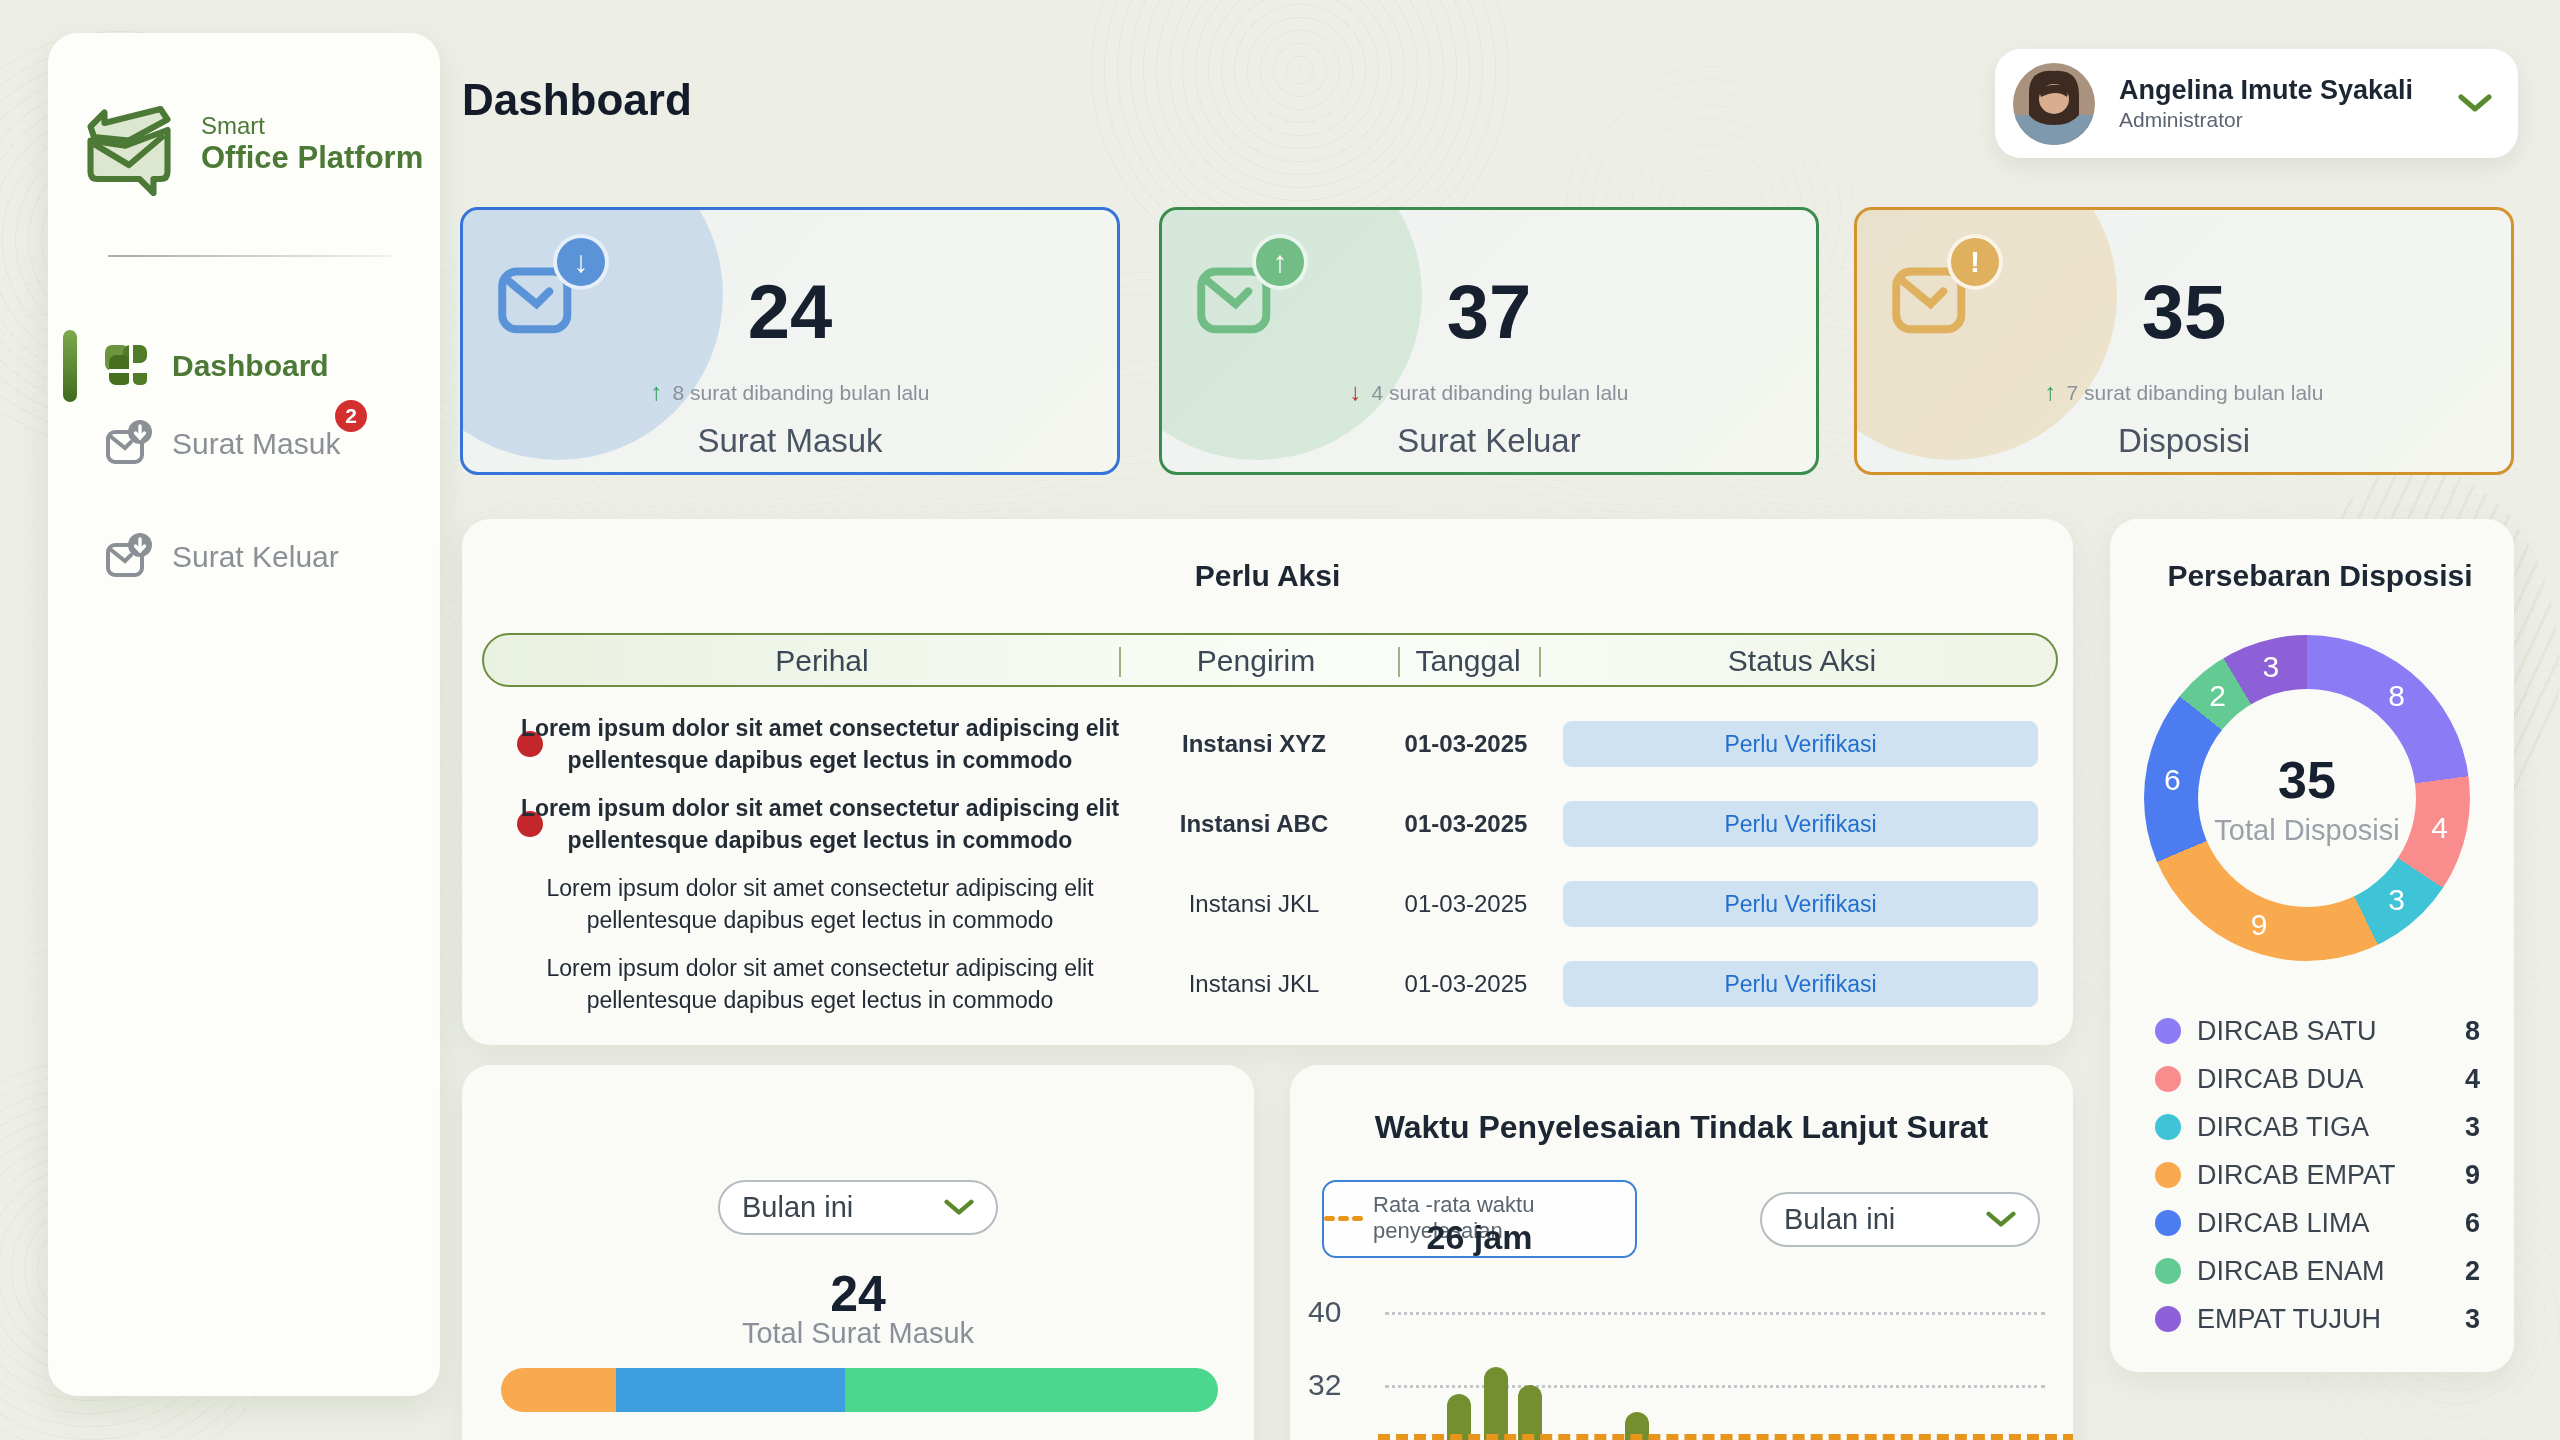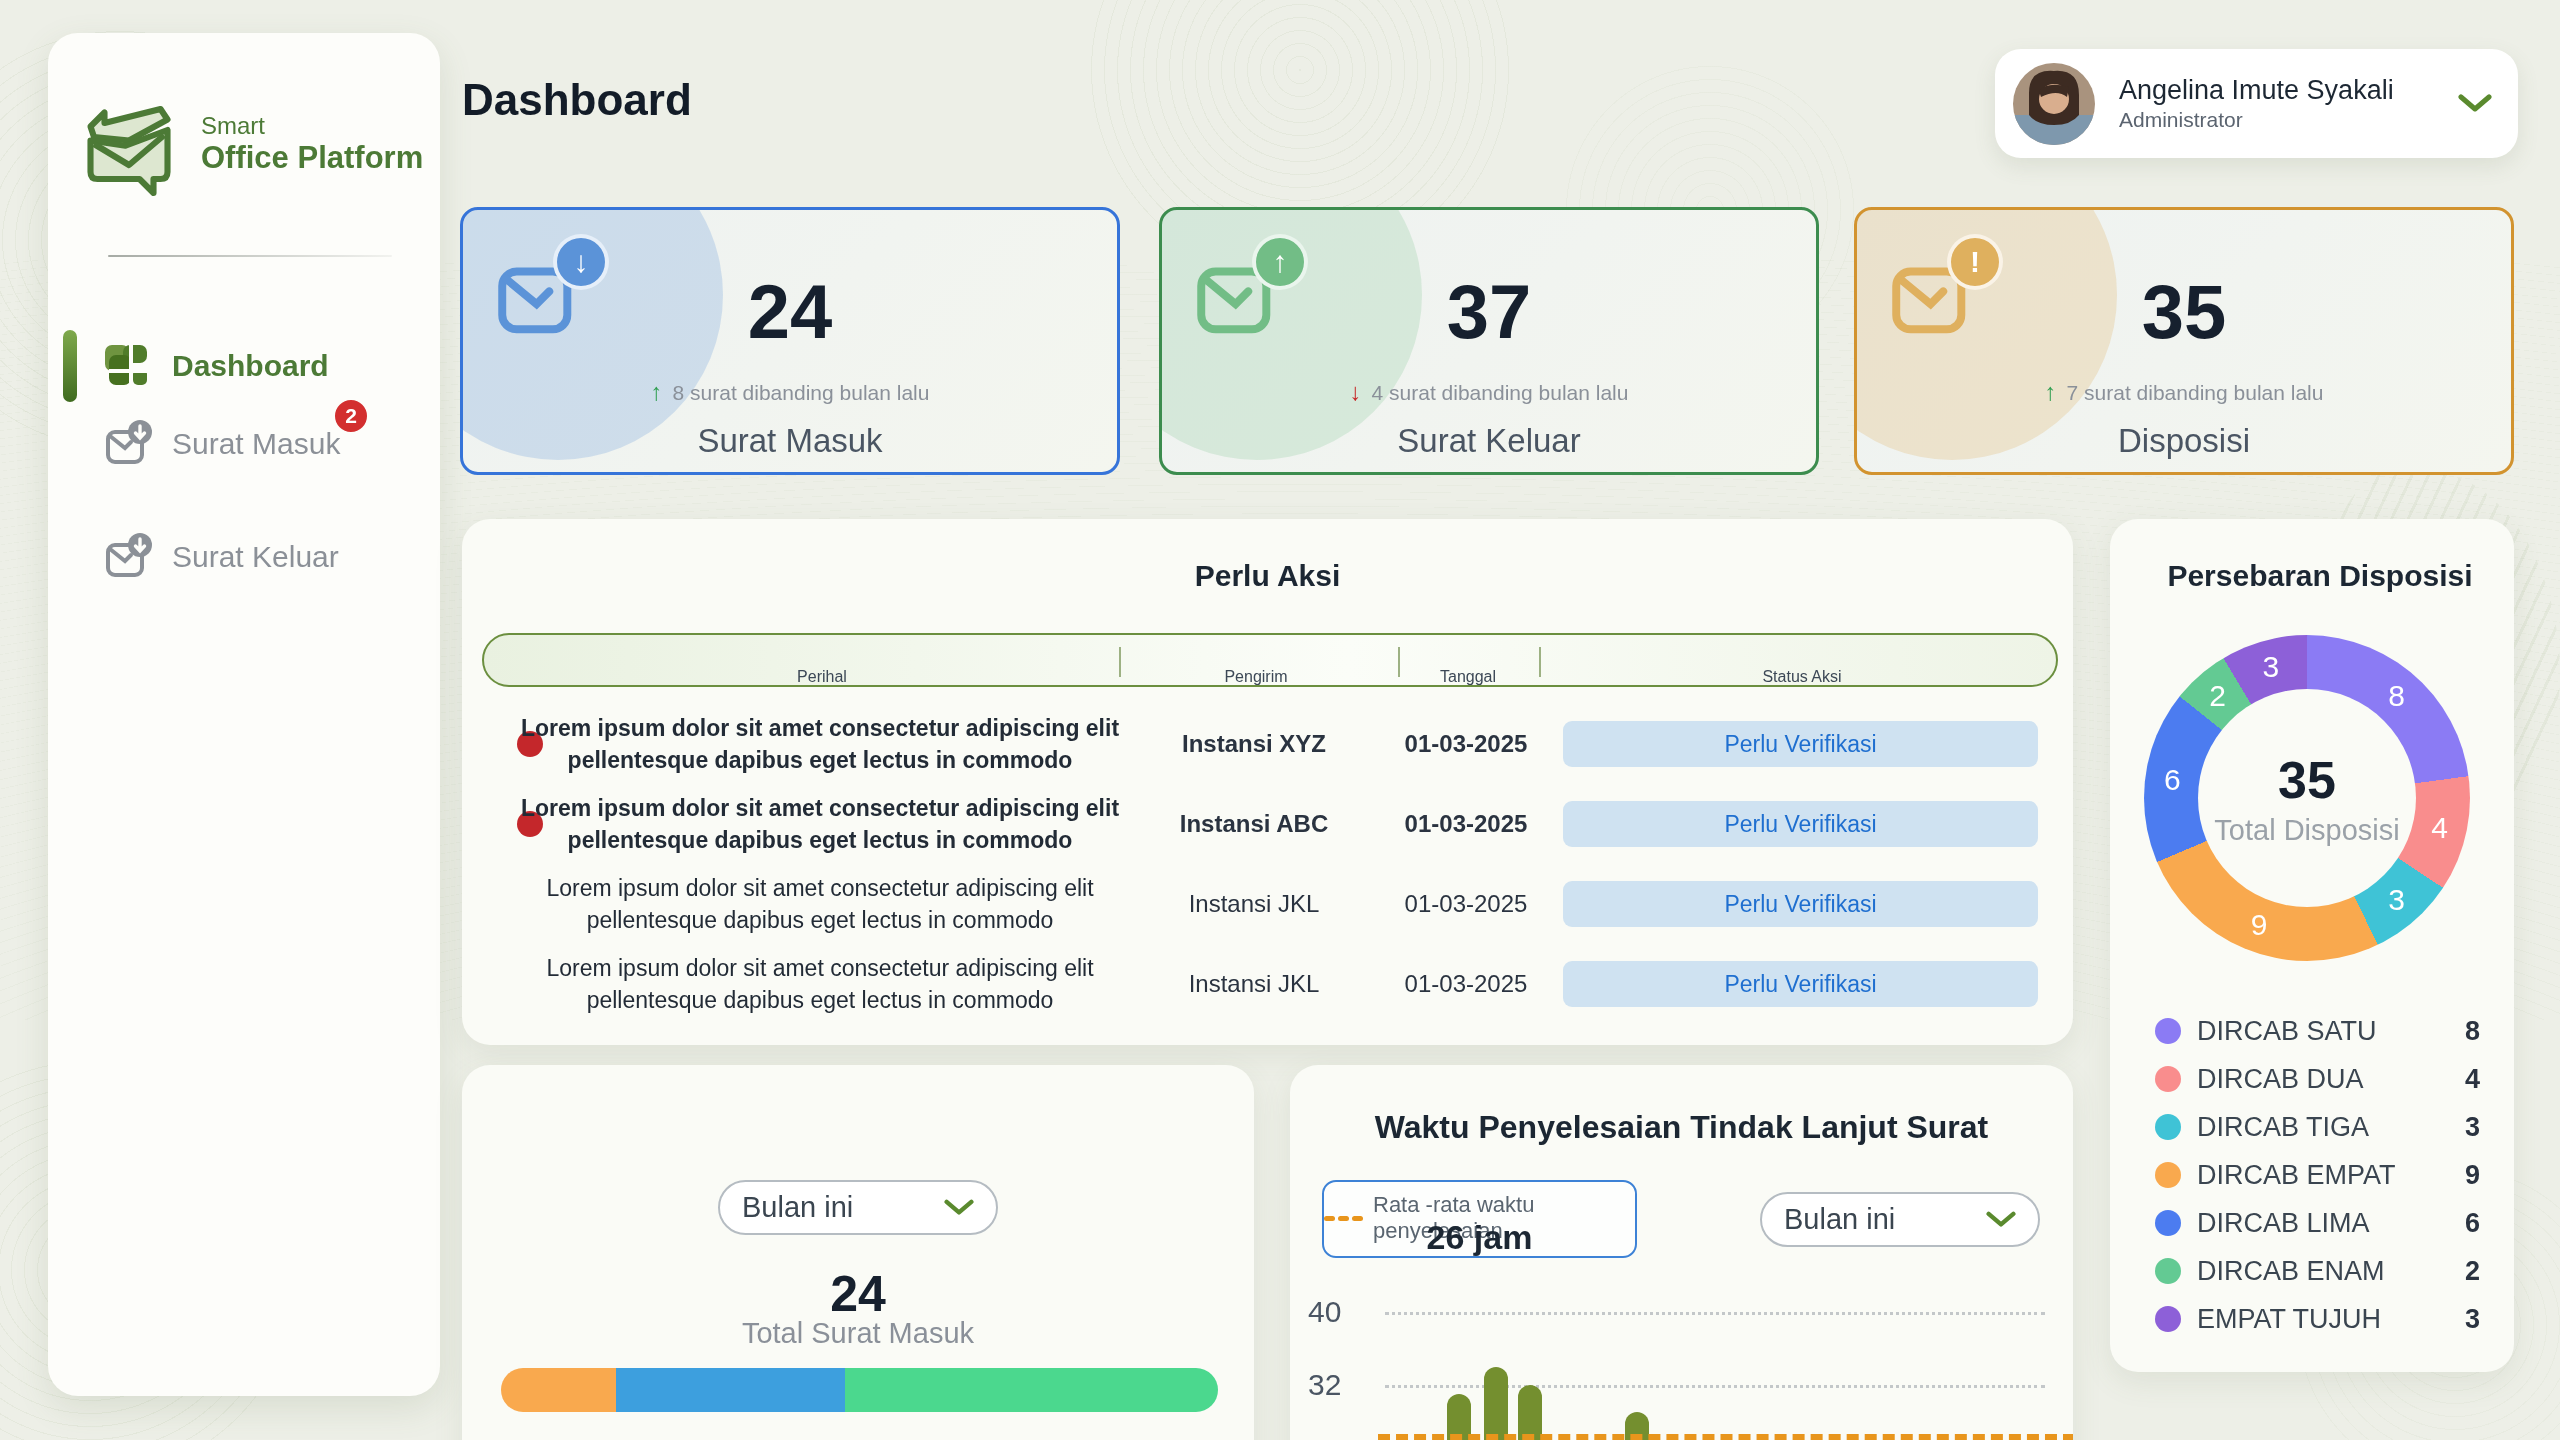--- a/index.html
+++ b/index.html
@@ -37,21 +37,21 @@
   .nav-badge { position:absolute; left:285px; top:-8px; width:36px; height:36px; border-radius:50%;
     background:#d32f2f; color:#fff; font-size:21px; font-weight:700; display:flex; align-items:center; justify-content:center;
     border:2px solid #fdfdfa; }
 
   
   .page-title { position:absolute; left:462px; top:75px; font-size:44px; font-weight:800; color:#131c28; }
   .user-card { position:absolute; left:1995px; top:49px; width:523px; height:109px; background:#ffffff;
     border-radius:26px; box-shadow:0 8px 22px rgba(90,110,70,.12); display:flex; align-items:center; cursor:pointer; }
   .avatar { width:82px; height:82px; border-radius:50%; margin-left:18px; overflow:hidden; flex:none; }
   .user-meta { margin-left:24px; line-height:1.25; }
-  .user-name { font-size:27px; font-weight:400; color:#1c2733; white-space:nowrap; }
+  .user-name { font-size:27px; font-weight:700; color:#1c2733; white-space:nowrap; }
   .user-role { font-size:21px; color:#5b6470; }
   .chev { margin-left:auto; margin-right:26px; }
 
   
   .stat-card { position:absolute; top:207px; width:660px; height:268px; border:3px solid #888; border-radius:18px;
     overflow:hidden; cursor:pointer; background:linear-gradient(135deg,#eef2f1,#f4f6ef); }
   .card-halo { position:absolute; left:-70px; top:-80px; width:330px; height:330px; border-radius:50%; }
   .cardicon { position:absolute; left:32px; top:24px; width:120px; height:112px; }
   .cardicon svg { position:absolute; left:0; top:14px; }
   .cbadge { position:absolute; right:6px; top:0; width:56px; height:56px; border-radius:50%;
@@ -60,21 +60,21 @@
   .card-value { position:absolute; left:0; right:0; top:58px; text-align:center; font-size:76px; font-weight:800; color:#16202e; }
   .card-trend { position:absolute; left:0; right:0; top:168px; text-align:center; font-size:21px; color:#8a9099; }
   .arrow { font-size:24px; font-weight:700; margin-right:10px; }
   .arrow.up { color:#2e9e4f; } .arrow.down { color:#c62828; }
   .card-label { position:absolute; left:0; right:0; top:212px; text-align:center; font-size:33px; color:#4a5563; }
 
   
   .aksi-panel { left:462px; top:519px; width:1611px; height:526px; }
   .thead { position:absolute; left:20px; top:114px; width:1576px; height:54px; border:2.5px solid #6b8f3f; border-radius:28px;
     background:linear-gradient(90deg,#e9f1e0,#fbfdf8 55%, #eef4e6); }
-  .th { position:absolute; top:16px; height:54px; line-height:52px; transform:translateX(-50%); font-size:16px; color:#3c4856; }
+  .th { position:absolute; top:0; height:54px; line-height:52px; transform:translateX(-50%); font-size:30px; color:#3c4856; }
   .vsep { position:absolute; top:12px; width:2px; height:30px; background:#9db183; }
   .trow { position:absolute; left:20px; width:1576px; height:80px; cursor:pointer; }
   .dot { position:absolute; left:35px; top:27px; width:26px; height:26px; border-radius:50%; background:#c4272b; }
   .perihal { position:absolute; left:338px; top:50%; transform:translate(-50%,-50%); width:640px; text-align:center;
     font-size:23px; line-height:1.4; color:#222b36; }
   .cell { position:absolute; top:50%; transform:translate(-50%,-50%); font-size:24px; color:#2a3340; white-space:nowrap; }
   .trow.urgent .perihal, .trow.urgent .cell { font-weight:700; }
   .status-badge { position:absolute; left:1081px; top:17px; width:475px; height:46px; background:#cfe2f1; border-radius:9px;
     color:#1f6fd0; font-size:23px; display:flex; align-items:center; justify-content:center; cursor:pointer; }
 

